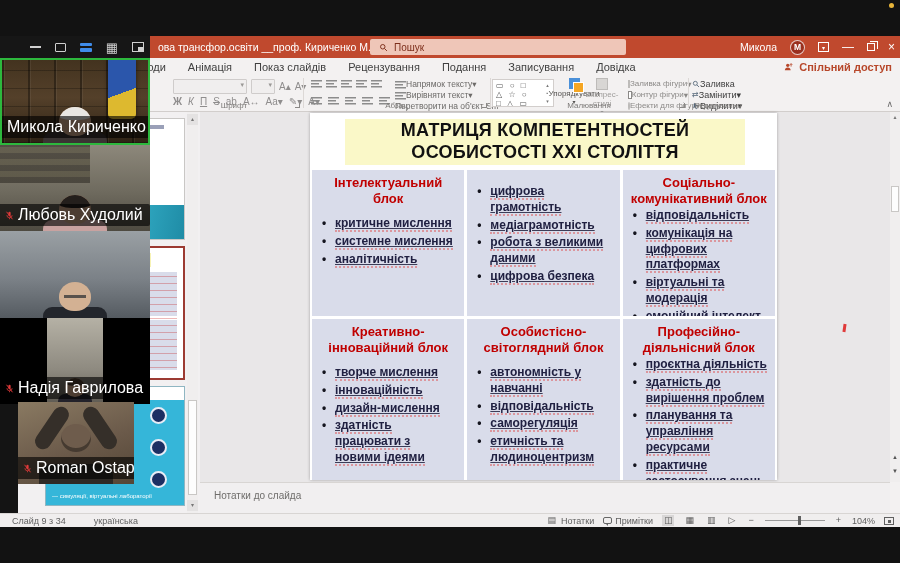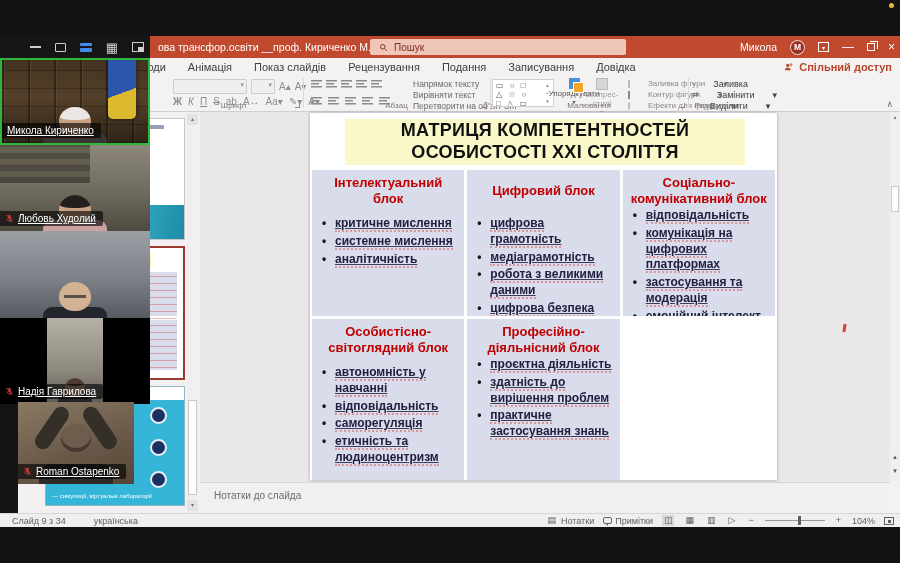--- a/index.html
+++ b/index.html
@@ -35,21 +35,21 @@
   .grp{position:absolute;top:0;height:35px;}
   .ddbox{height:15px;background:#f0eeee;border:1px solid #cfcccb;border-radius:1px;position:relative;}
   .ddbox::after{content:"▾";position:absolute;right:2px;top:1px;font-size:7px;color:#9a9896;}
   .fgly{font-size:10px;color:#8f8d8d;}
   .row1{position:absolute;left:8px;top:3px;display:flex;gap:4px;align-items:center;}
   .row2{position:absolute;left:8px;top:20px;display:flex;gap:6px;align-items:center;}
   .ic-lines{display:inline-block;width:11px;height:9px;background:
     linear-gradient(#8c8c8c 0 0) 0 1px/11px 1.5px no-repeat,
     linear-gradient(#8c8c8c 0 0) 0 4px/8px 1.5px no-repeat,
     linear-gradient(#8c8c8c 0 0) 0 7px/11px 1.5px no-repeat;}
-  .minibtn{display:flex;align-items:center;gap:18px;font-size:8.5px;color:#6c6a68;white-space:nowrap;line-height:10px;}
+  .minibtn{display:flex;align-items:center;gap:0;font-size:8.5px;color:#6c6a68;white-space:nowrap;line-height:10px;}
   .stack{position:absolute;display:flex;flex-direction:column;gap:1px;top:3px;}
   .shapesbox{position:absolute;left:2px;top:3px;width:62px;height:28px;background:#fff;border:1px solid #d2cecc;font-size:8px;color:#555;line-height:9px;padding:1px 8px 0 3px;overflow:hidden;letter-spacing:2px;}
   .shapescroll{position:absolute;right:1px;top:1px;width:7px;font-size:5px;color:#777;line-height:8px;text-align:center;}
   .vertbtn{position:absolute;top:2px;display:flex;flex-direction:column;align-items:center;font-size:8.5px;color:#565452;text-align:center;line-height:9px;cursor:pointer;}
   .ic-arrange{width:11px;height:11px;background:#4a90d9;position:relative;}
   .ic-arrange::after{content:"";position:absolute;left:4px;top:4px;width:9px;height:9px;background:#f5a623;border:1px solid #fff;}
   .ic-qs{width:12px;height:12px;background:#d8d6d4;border:1px solid #bdbbb9;}
   .launcher{position:absolute;right:3px;bottom:3px;width:5px;height:5px;border-right:1px solid #8a8886;border-bottom:1px solid #8a8886;}
   .chev{position:absolute;right:7px;bottom:2px;font-size:9px;color:#6b6b6b;cursor:pointer;}
 
@@ -129,21 +129,21 @@
   .tile{position:relative;width:150px;height:86.5px;background:#000;overflow:hidden;cursor:pointer;}
   .tile.activeb{border:2px solid #2db83d;}
   .scene{position:absolute;inset:0;}
   .person{position:absolute;left:50%;transform:translateX(-50%);bottom:-5px;width:70px;}
   .person .head{width:32px;height:29px;border-radius:50% 50% 46% 46%;margin:0 auto;background:var(--face);position:relative;overflow:hidden;}
   .person .head::before{content:"";position:absolute;top:-2px;left:-2px;right:-2px;height:52%;background:var(--hair);border-radius:50% 50% 40% 40%;}
   .person.bald .head::before{display:none;}
   .person .head::after{content:"";position:absolute;left:5px;top:13px;width:22px;height:3px;background:var(--glasses,transparent);opacity:.8;}
   .person .torso{width:64px;height:16px;border-radius:9px 9px 0 0;background:var(--shirt);margin:-4px auto 0;}
   .nlabel{position:absolute;left:0;bottom:5px;display:flex;align-items:center;gap:4px;background:rgba(0,0,0,.62);padding:2px 7px 2px 5px;border-radius:0 2px 2px 0;z-index:3;}
-  .nlabel span{color:#fff;font-size:10px;white-space:nowrap;text-decoration:underline;}
+  .nlabel span{color:#fff;font-size:16px;white-space:nowrap;}
   
   .sc-office{background:linear-gradient(180deg,#43331f 0%,#54402a 45%,#2e2315 100%);}
   .sc-office .shelves{position:absolute;inset:0;background:repeating-linear-gradient(90deg,rgba(0,0,0,.35) 0 2px,rgba(255,255,255,.06) 2px 3px,transparent 3px 26px),repeating-linear-gradient(0deg,rgba(0,0,0,.25) 0 1px,transparent 1px 18px);}
   .flag{position:absolute;right:12px;top:0;width:28px;height:72%;background:linear-gradient(160deg,#2b56ab 0 55%,#ddb92f 55% 100%);border-radius:0 0 5px 5px;box-shadow:0 0 4px rgba(0,0,0,.5);}
   .sc-room1{background:linear-gradient(180deg,#8d887b 0%,#6e6a5e 55%,#4e4a40 100%);}
   .sc-room1 .furn{position:absolute;left:0;top:0;width:60%;height:45%;background:repeating-linear-gradient(0deg,#3a362e 0 6px,#55503f 6px 12px);opacity:.7;}
   .sc-room2{background:linear-gradient(180deg,#9aa0a4 0%,#7b8187 55%,#555b61 100%);}
   .sc-pillar{background:#000;}
   .pillar-vid{position:absolute;left:47px;top:0;width:56px;height:100%;background:linear-gradient(180deg,#b5b1a5 0%,#8e8a80 60%,#5e5a52 100%);}
   .pillar-vid .pp{position:absolute;left:50%;transform:translateX(-50%);bottom:-4px;}
@@ -333,55 +333,64 @@
             <div class="cell">
               <h4>Інтелектуальний блок</h4>
               <ul>
                 <li><span class="itm">критичне мислення</span></li>
                 <li><span class="itm">системне мислення</span></li>
                 <li><span class="itm">аналітичність</span></li>
               </ul>
             </div>
 
             <div class="cell">
-              <h4>Цифровий блок</h4>
               <ul>
                 <li><span class="itm">цифрова грамотність</span></li>
                 <li><span class="itm">медіаграмотність</span></li>
                 <li><span class="itm">робота з великими даними</span></li>
                 <li><span class="itm">цифрова безпека</span></li>
               </ul>
             </div>
 
             <div class="cell tight">
               <h4>Соціально-комунікативний блок</h4>
               <ul>
                 <li><span class="itm">відповідальність</span></li>
                 <li><span class="itm">комунікація на цифрових платформах</span></li>
-                <li><span class="itm">застосування та модерація</span></li>
+                <li><span class="itm">віртуальні та модерація</span></li>
                 <li><span class="itm">емоційний інтелект</span></li>
               </ul>
             </div>
 
+            <div class="cell">
+              <h4>Креативно-інноваційний блок</h4>
+              <ul>
+                <li><span class="itm">творче мислення</span></li>
+                <li><span class="itm">інноваційність</span></li>
+                <li><span class="itm">дизайн-мислення</span></li>
+                <li><span class="itm">здатність працювати з новими ідеями</span></li>
+              </ul>
+            </div>
 
             <div class="cell">
               <h4>Особистісно-світоглядний блок</h4>
               <ul>
                 <li><span class="itm">автономність у навчанні</span></li>
                 <li><span class="itm">відповідальність</span></li>
                 <li><span class="itm">саморегуляція</span></li>
                 <li><span class="itm">етичність та людиноцентризм</span></li>
               </ul>
             </div>
 
             <div class="cell tight">
               <h4>Професійно-діяльнісний блок</h4>
               <ul>
                 <li><span class="itm">проєктна діяльність</span></li>
                 <li><span class="itm">здатність до вирішення проблем</span></li>
+                <li><span class="itm">планування та управління ресурсами</span></li>
                 <li><span class="itm">практичне застосування знань</span></li>
               </ul>
             </div>
 
           </div>
         </div>
         <div class="redmark"></div>
       </div>
 
       <div class="vscroll">

